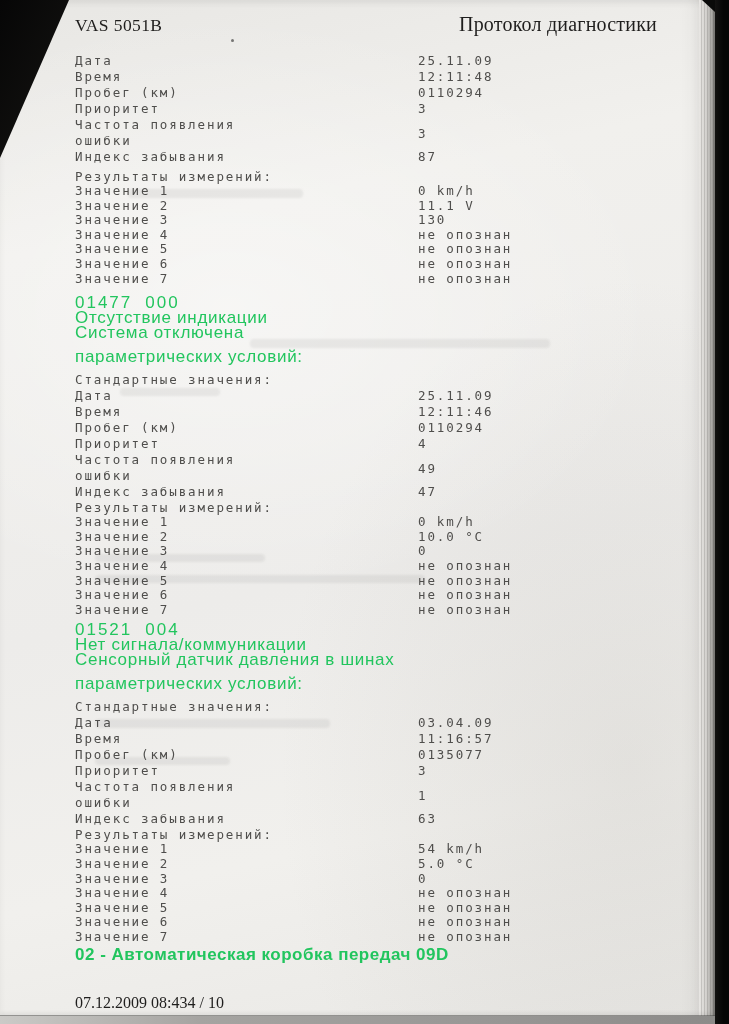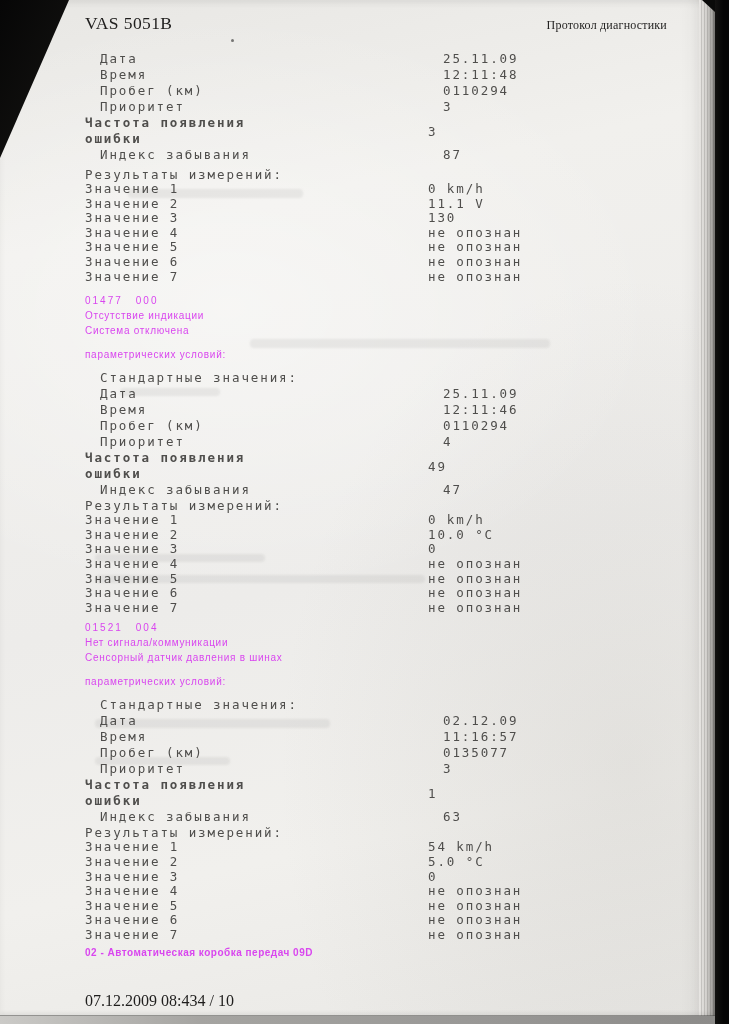--- a/index.html
+++ b/index.html
@@ -43,33 +43,33 @@
   .band-bottom{
     position:absolute;left:0;right:14px;bottom:0;height:8px;
     background:linear-gradient(to right,#cbcac7 0%,#a5a4a1 28%,#999896 65%,#8c8b89 100%);
     box-shadow:0 -1px 0 rgba(70,70,68,0.5), 0 -3px 4px rgba(0,0,0,0.07);
   }
   
   .ghost{position:absolute;background:rgba(108,106,112,0.10);filter:blur(1.3px);border-radius:4px;}
   .speck{position:absolute;width:3px;height:3px;border-radius:50%;background:rgba(20,20,20,0.55);}
 
   
-  .content{position:absolute;left:85px;top:0;width:582px;}
+  .content{position:absolute;left:75px;top:0;width:582px;}
   .serif{font-family:"Liberation Serif",serif;color:#1f1e1d;}
   .mono{font-family:"DejaVu Sans Mono",monospace;font-size:12.5px;letter-spacing:1.9px;color:#4f4e4c;}
-  .sans{font-family:"Liberation Sans",sans-serif;font-size:10px;letter-spacing:0.7px;color:#d946ef;}
+  .sans{font-family:"Liberation Sans",sans-serif;font-size:17px;letter-spacing:0.7px;color:#22c55e;}
 
   .header-row{display:flex;justify-content:space-between;align-items:baseline;margin-top:13px;}
   .device{font-size:17.5px;letter-spacing:0.4px;}
-  .doctitle{font-size:12px;letter-spacing:0.2px;}
-
-  .mrow{display:flex;height:16px;line-height:16px;margin-left:15px;}
+  .doctitle{font-size:20px;letter-spacing:0.2px;}
+
+  .mrow{display:flex;height:16px;line-height:16px;}
   .mrow .lbl{width:343px;flex:none;}
   .dblrow{display:flex;height:32px;align-items:center;}
-  .dblrow .lbl{width:343px;flex:none;line-height:16px;align-self:flex-start;font-weight:bold;}
+  .dblrow .lbl{width:343px;flex:none;line-height:16px;align-self:flex-start;}
   .vrow{display:flex;height:14.6px;line-height:14.6px;}
   .vrow .lbl{width:343px;flex:none;}
   .title-line{height:15px;line-height:15px;}
   .sline{height:15px;line-height:15px;}
   .code{letter-spacing:2px;}
   .status{margin-left:13px;letter-spacing:2px;}
   .ecu{font-weight:bold;letter-spacing:0.5px;}
   .footer-row{display:flex;justify-content:flex-start;margin-top:32px;font-size:16px;}
 
   #std-a{margin-top:17px;}
@@ -245,21 +245,21 @@
   </div>
 
   <div id="param-b" class="sans sline">параметрических условий:</div>
 
   <div id="std-c" class="mono">
     <div class="mrow">
         <span>Стандартные значения:</span>
       </div>
     <div class="mrow">
       <span class="lbl">Дата</span>
-      <span class="val">02.12.09</span>
+      <span class="val">03.04.09</span>
     </div>
     <div class="mrow">
       <span class="lbl">Время</span>
       <span class="val">11:16:57</span>
     </div>
     <div class="mrow">
       <span class="lbl">Пробег (км)</span>
       <span class="val">0135077</span>
     </div>
     <div class="mrow">

